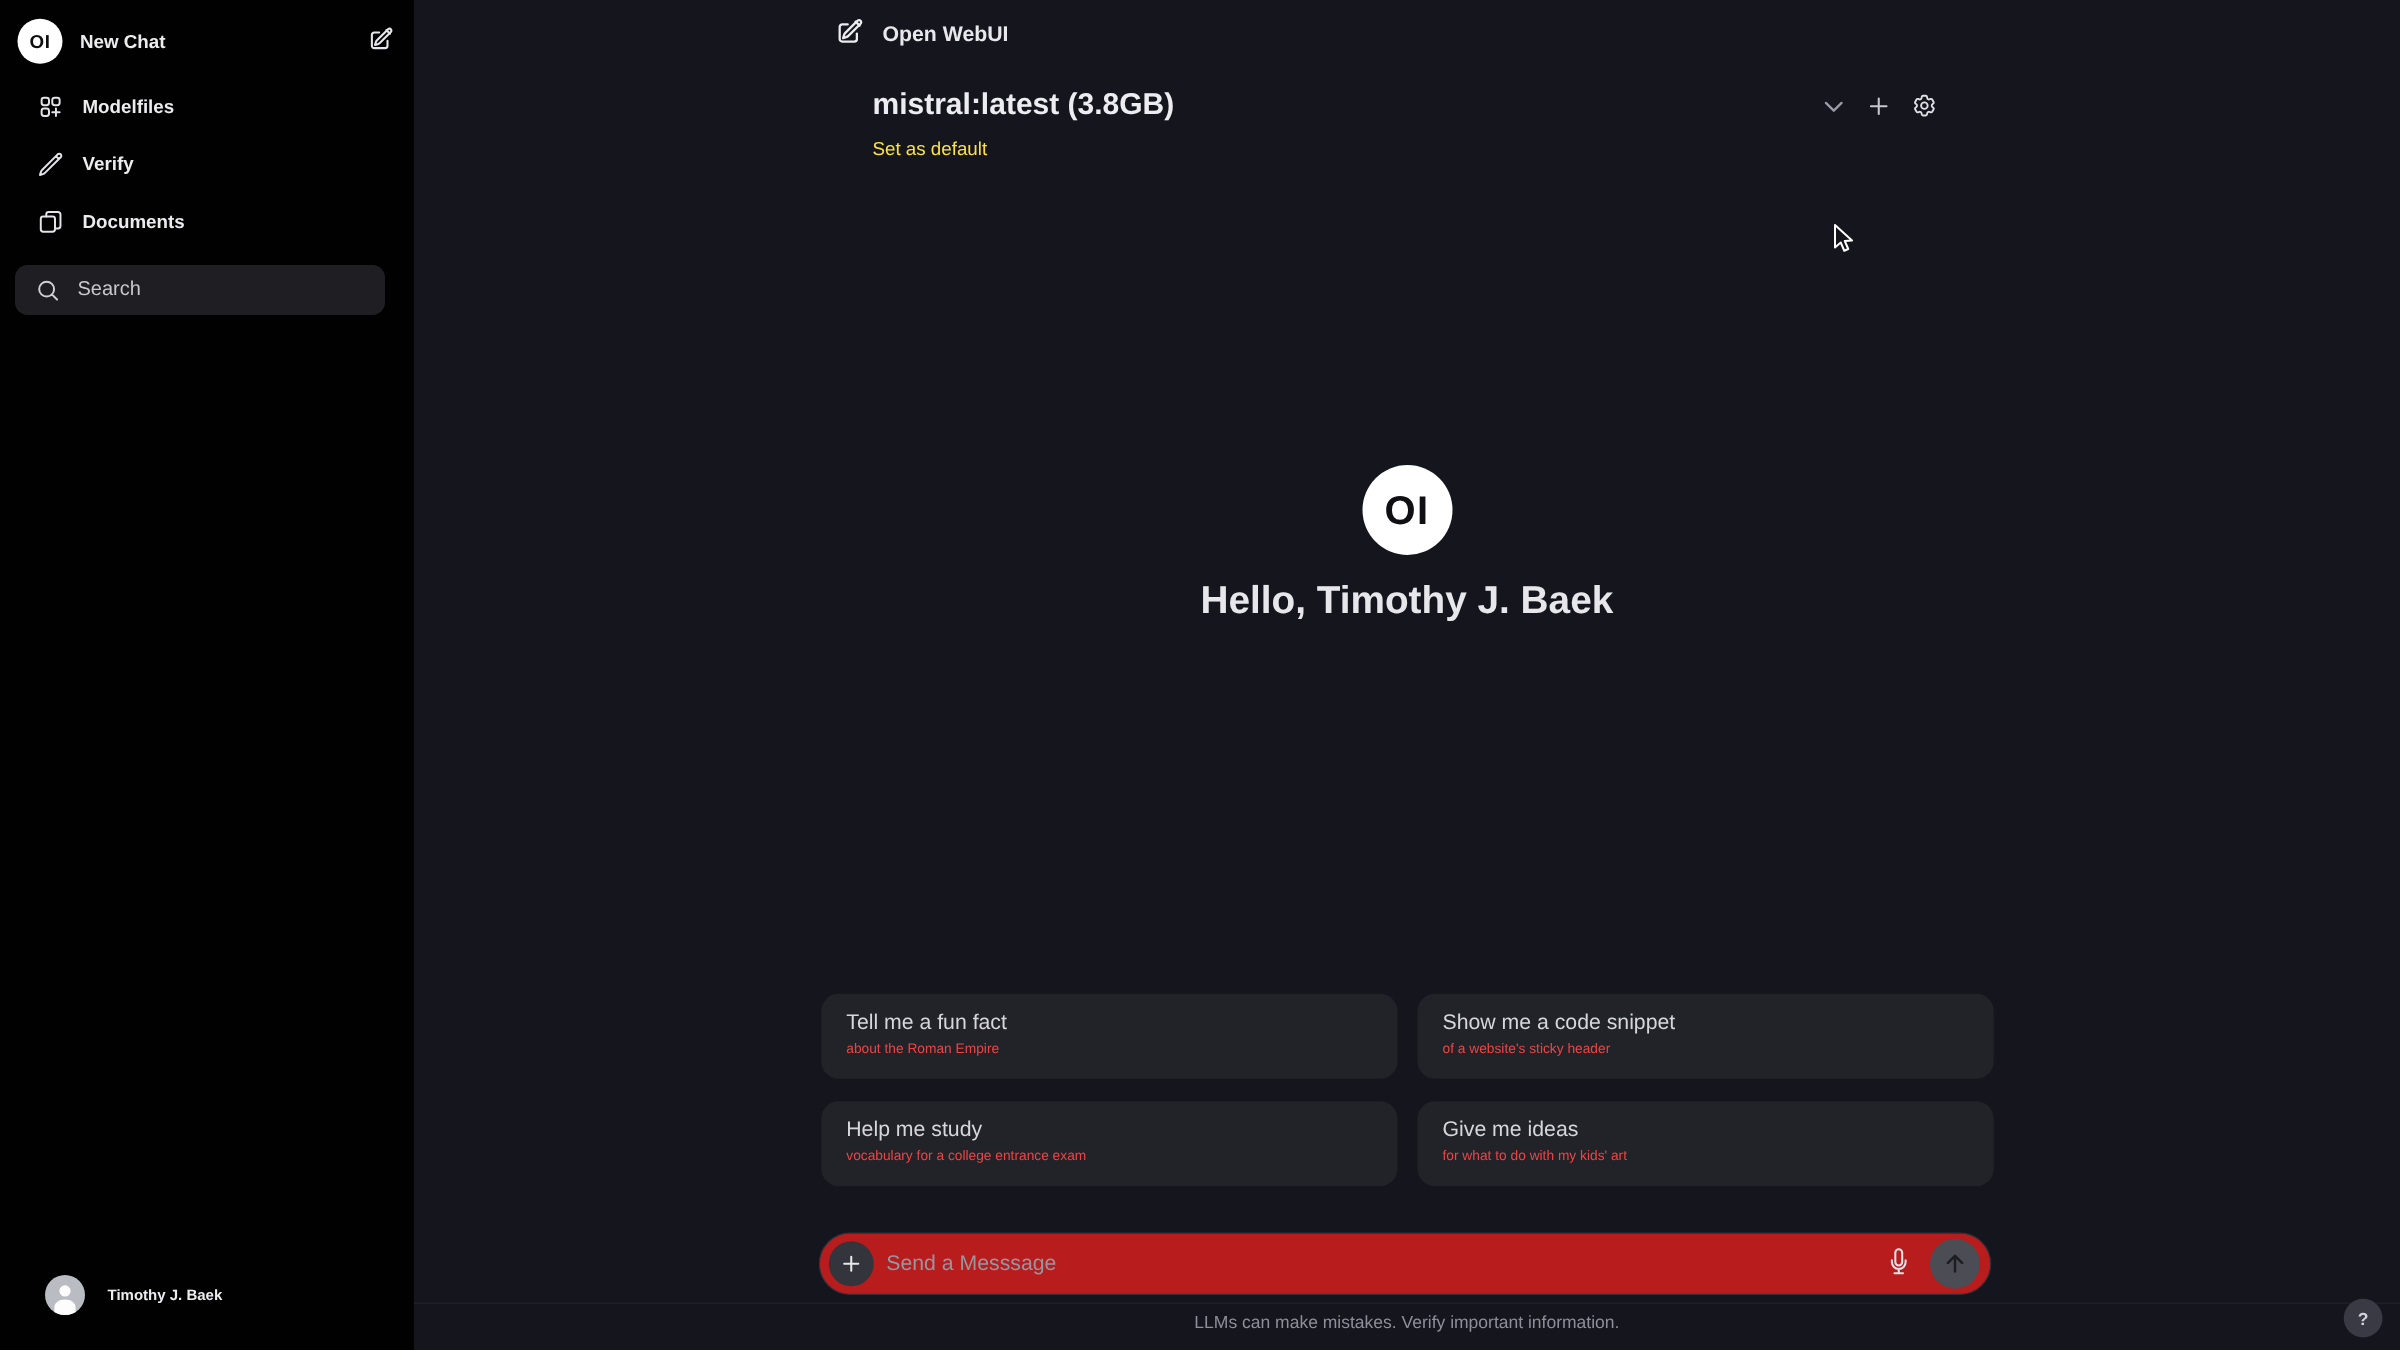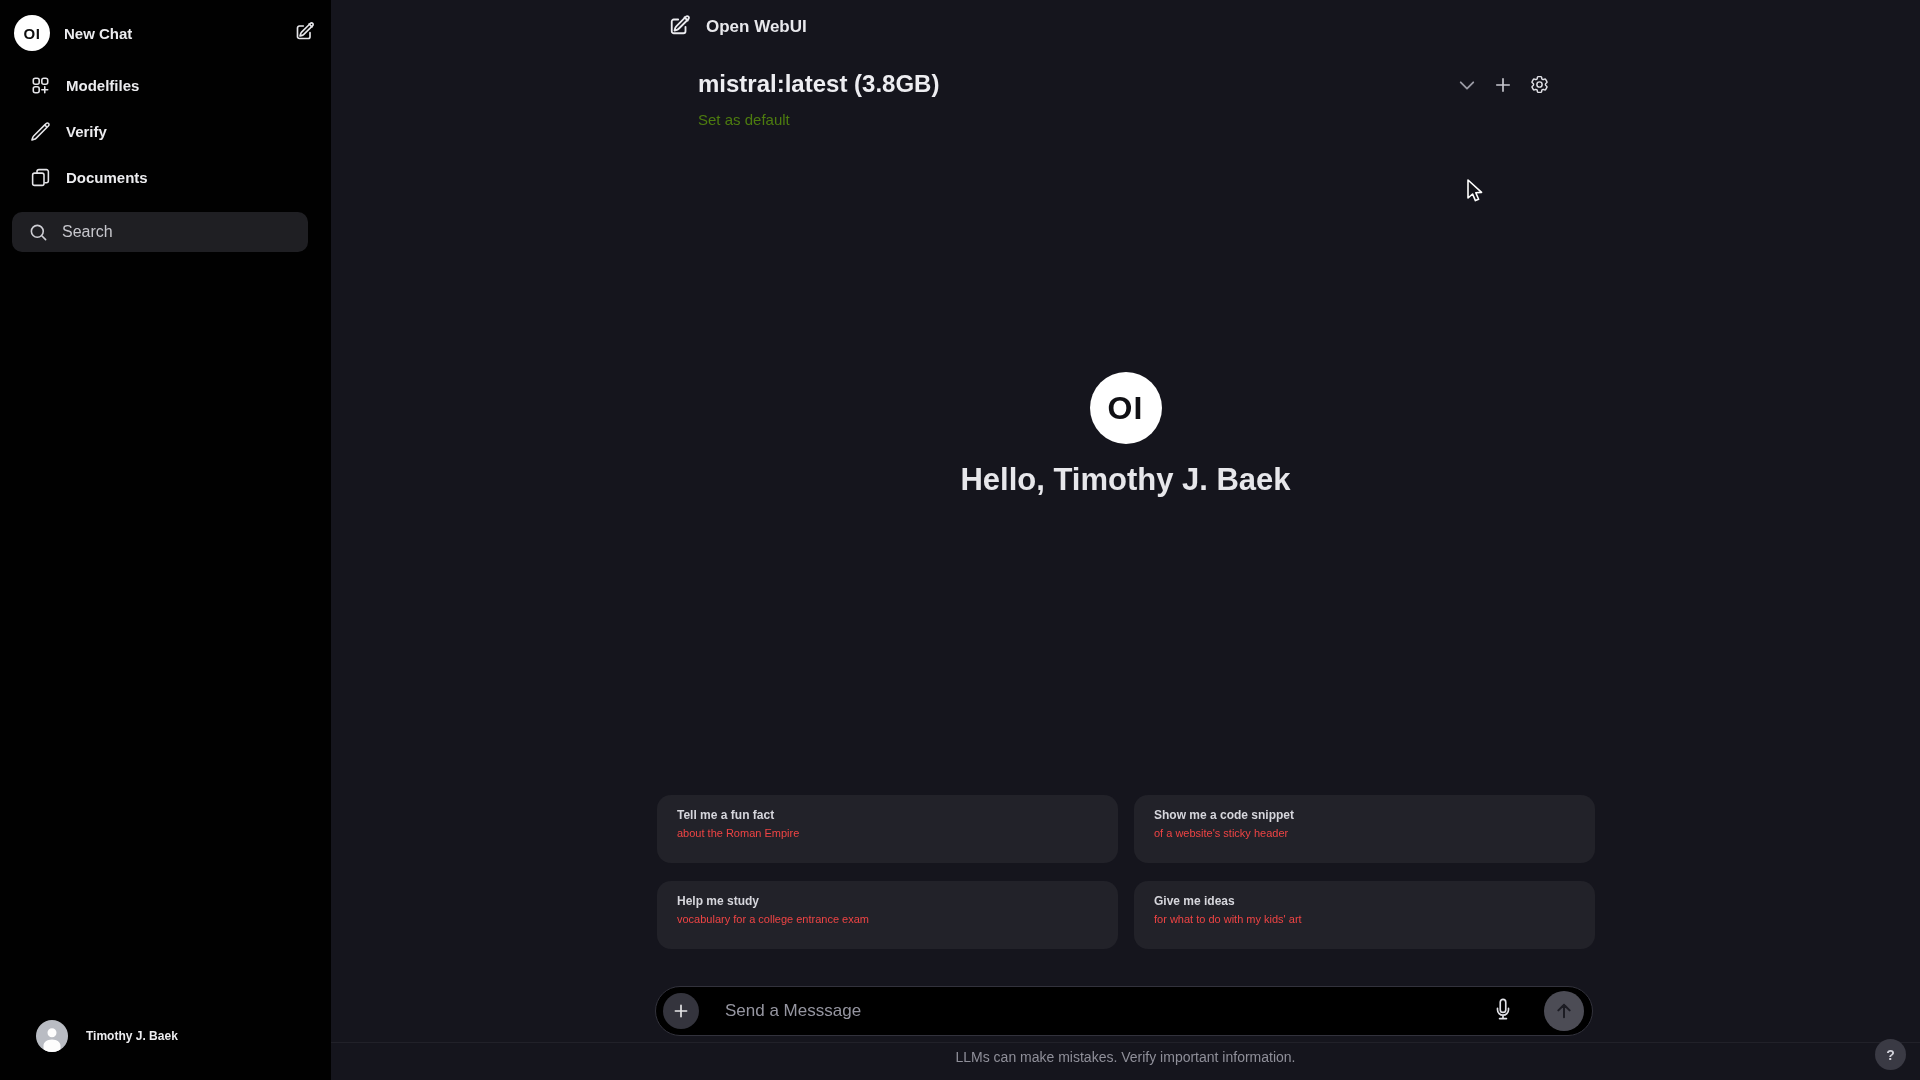--- a/index.html
+++ b/index.html
@@ -31,35 +31,35 @@
 
   
   .main { position:absolute; left:331px; top:0; right:0; bottom:0; background:#15151d; color:#e6e6ea; }
   .navbar { position:absolute; top:0; left:0; right:0; height:55px; }
   .navbar-inner { position:absolute; left:338px; top:14px; display:flex; align-items:center; gap:15px; }
   .navbar-edit { color:#ececf0; cursor:pointer; }
   .app-title { font-size:17px; font-weight:700; color:#e8e8ec; }
 
   .model-row { position:absolute; left:367px; top:70px; }
   .model-name { font-size:24px; font-weight:700; color:#ededf1; cursor:pointer; }
-  .set-default { margin-top:13px; font-size:15px; color:#4d7c0f; cursor:pointer; }
+  .set-default { margin-top:13px; font-size:15px; color:#fde047; cursor:pointer; }
   .model-actions { position:absolute; top:74px; left:1126px; display:flex; align-items:center; gap:16px; }
   .model-actions > span { cursor:pointer; display:block; }
   .chevron-c { color:#9b9ba5; } .plus-c { color:#c7c7cf; } .gear-c { color:#e0e0e6; }
 
   .hero { position:absolute; left:0; right:0; top:372px; text-align:center; }
   .hero-logo { width:72px; height:72px; border-radius:50%; background:#fff; color:#101014; font-weight:800; font-size:32px; letter-spacing:1px; display:inline-flex; align-items:center; justify-content:center; }
   .greeting { margin-top:16px; font-size:31px; line-height:40px; font-weight:700; color:#e7e7eb; }
 
   .cards { position:absolute; left:326px; top:795px; width:938px; display:grid; grid-template-columns:1fr 1fr; column-gap:16px; row-gap:18px; }
   .card { height:68px; border-radius:14px; background:#222229; padding:11px 20px; cursor:pointer; text-align:left; }
-  .card-title { font-size:12px; font-weight:700; color:#d6d6dc; margin-top:2px; }
+  .card-title { font-size:17px; font-weight:400; color:#d6d6dc; margin-top:2px; }
   .card-sub { font-size:11px; color:#ef4444; margin-top:5px; }
 
-  .composer { position:absolute; left:324px; top:986px; width:938px; height:50px; border-radius:26px; background:#000000; border:1px solid #32323c; display:flex; align-items:center; gap:26px; padding:0 8px 0 7px; }
+  .composer { position:absolute; left:324px; top:986px; width:938px; height:50px; border-radius:26px; background:#b91c1c; border:1px solid #32323c; display:flex; align-items:center; gap:10px; padding:0 8px 0 7px; }
   .plus-btn { width:36px; height:36px; border-radius:50%; background:#34343d; color:#e8e8ea; display:flex; align-items:center; justify-content:center; cursor:pointer; flex:0 0 auto; }
   .msg-input { flex:1; background:transparent; border:none; outline:none; color:#e6e6ea; font-size:17px; font-family:inherit; }
   .msg-input::placeholder { color:#9696a1; opacity:1; }
   .mic-btn { color:#e2e2e8; cursor:pointer; padding:2px; }
   .send-btn { width:40px; height:40px; border-radius:50%; background:#4c4c55; display:flex; align-items:center; justify-content:center; cursor:pointer; flex:0 0 auto; margin-left:2px; }
   .send-btn svg { color:#1c1c23; }
 
   .hairline { position:absolute; left:0; right:0; top:1042px; height:1px; background:rgba(255,255,255,0.055); }
   .disclaimer { position:absolute; left:0; right:0; top:1049px; text-align:center; font-size:14px; color:#8f8f99; }
 

